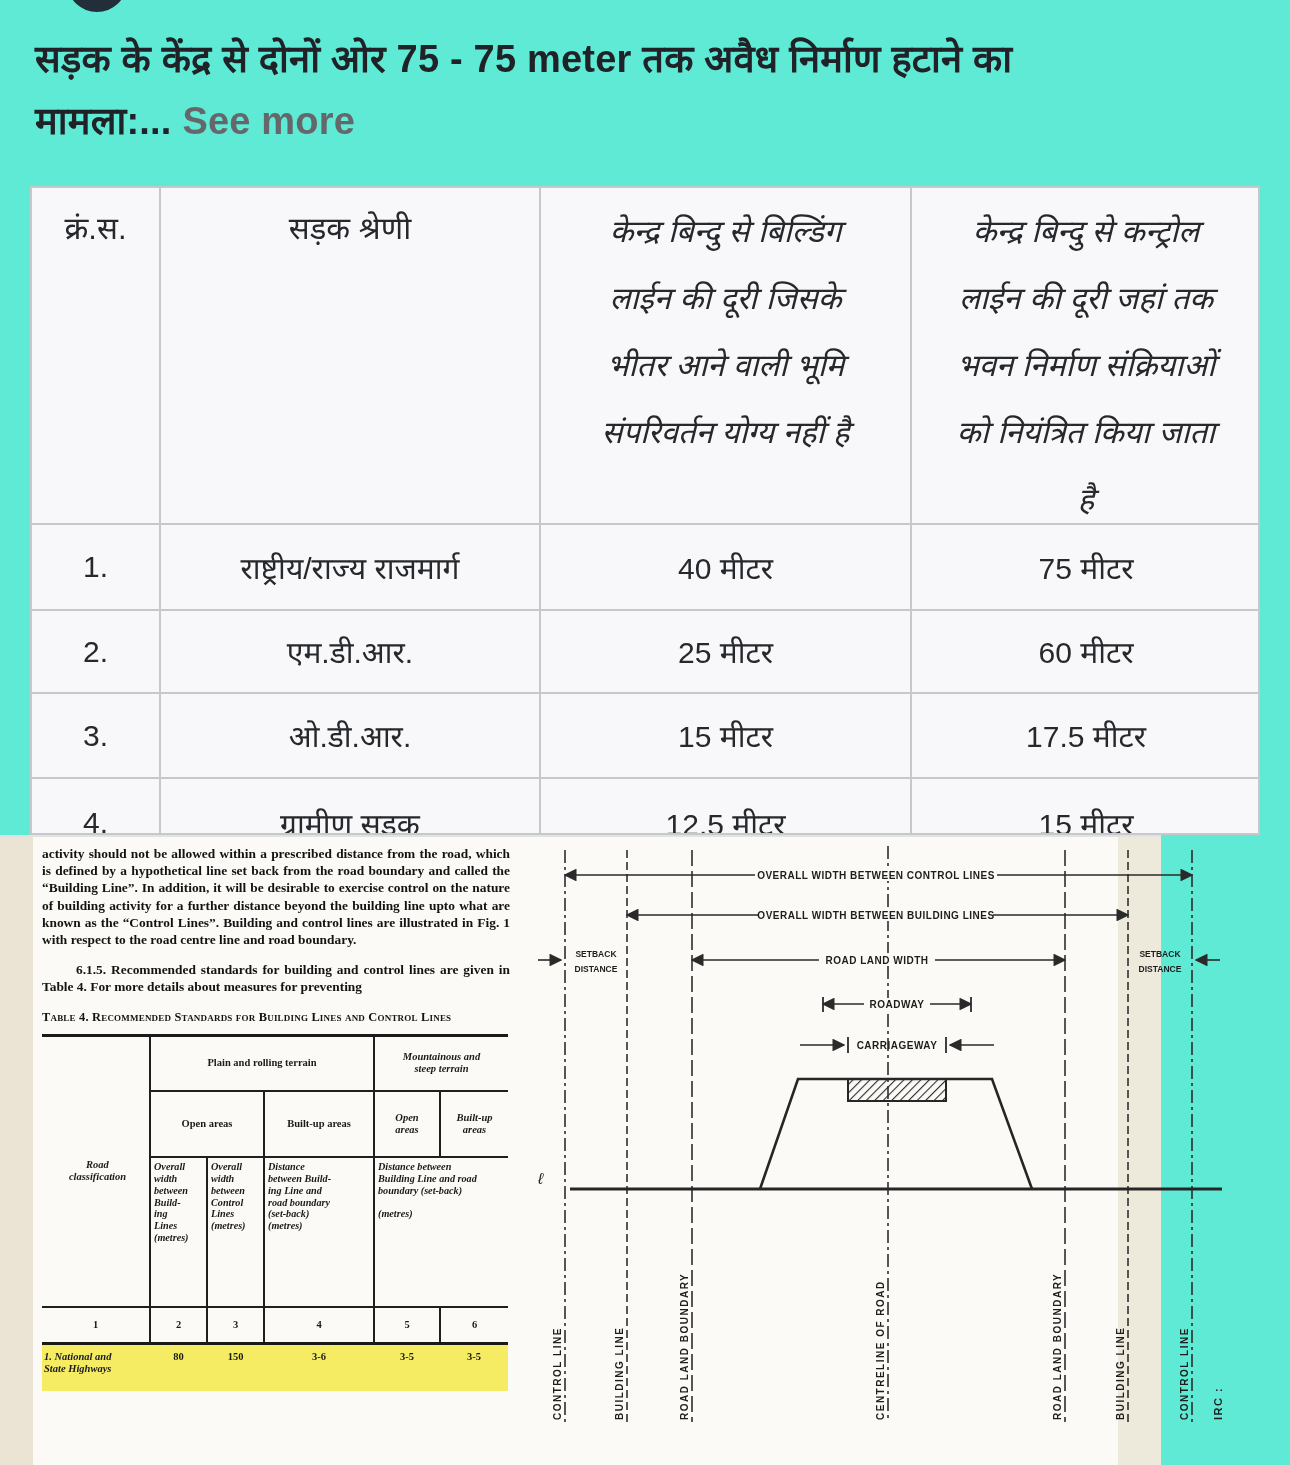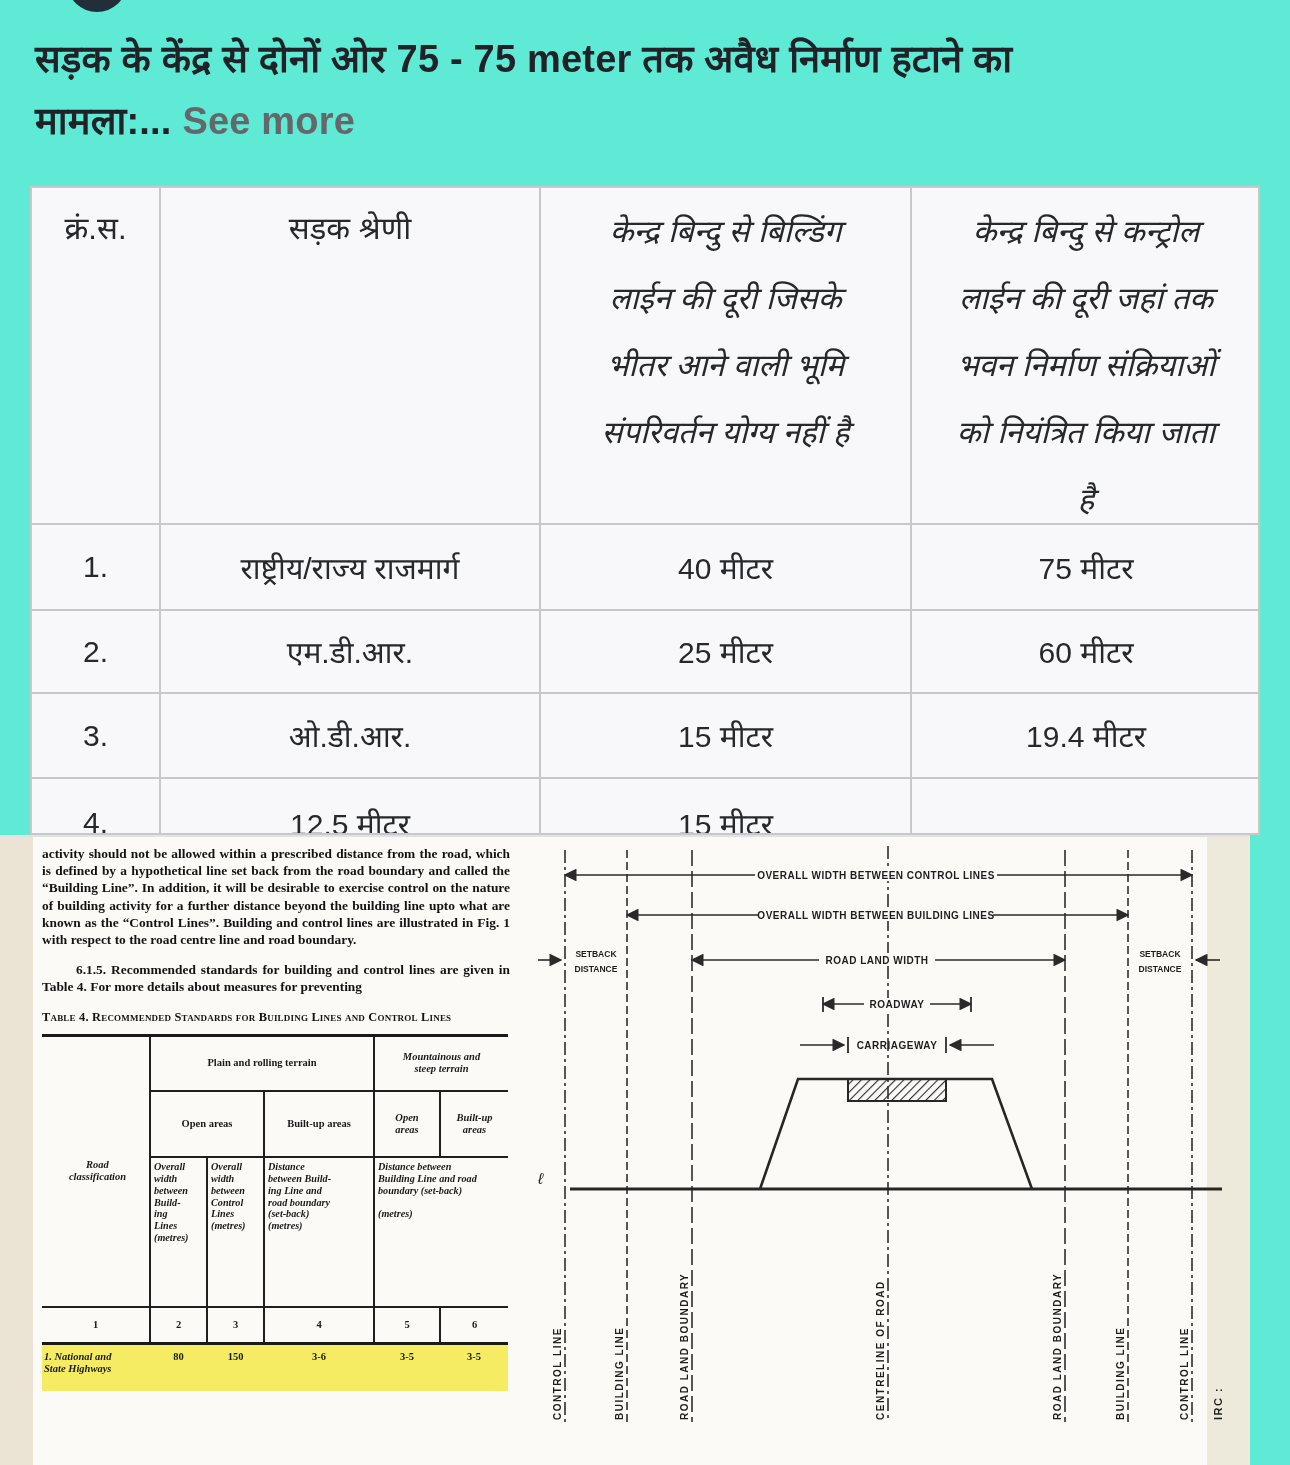--- a/index.html
+++ b/index.html
@@ -22,21 +22,21 @@
             background:#f8f8fa; border:2px solid #c7c8ca; overflow:hidden; }
   .hcell { border-right:2px solid #c7c8ca; border-bottom:2px solid #c7c8ca;
            color:#26282c; font-size:30px; display:flex; justify-content:center; }
   .hcell:nth-child(4n) { border-right:none; }
   .hd { align-items:flex-start; padding-top:18px; font-size:31px; }
   .hd.pre { line-height:67px; padding-top:10px; text-align:center; }
   .dcell { align-items:center; }
   .pre { white-space:pre-line;font-style:italic; }
 
   
-  .scan { position:absolute; left:0; top:835px; width:1250px; height:630px;
+  .scan { position:absolute; left:0; top:835px; width:1161px; height:630px;
           background:#fbfaf7; border-top:2px solid #e2e2e2; }
   .scan .edge-l { position:absolute; left:0; top:0; width:33px; height:630px; background:#ebe3d4; }
   .scan .edge-r { position:absolute; right:0; top:0; width:43px; height:630px; background:#edeadc; }
 
   .doc { position:absolute; left:42px; top:8px; width:468px;
          font-family:"Liberation Serif", serif; color:#131313; }
   .doc p { font-size:13.4px; line-height:17.2px; font-weight:700; text-align:justify; }
   .doc .p2 { margin-top:13px; text-indent:34px; }
   .doc .caption { margin-top:14px; font-size:12.4px; font-weight:700;
                   font-variant:small-caps; letter-spacing:.2px; text-align:left; }
@@ -90,23 +90,24 @@
     <div class="hcell dcell">75 मीटर</div>
 
     <div class="hcell dcell">2.</div>
     <div class="hcell dcell">एम.डी.आर.</div>
     <div class="hcell dcell">25 मीटर</div>
     <div class="hcell dcell">60 मीटर</div>
 
     <div class="hcell dcell">3.</div>
     <div class="hcell dcell">ओ.डी.आर.</div>
     <div class="hcell dcell">15 मीटर</div>
-    <div class="hcell dcell">19.4 मीटर</div>
+    <div class="hcell dcell">17.5 मीटर</div>
 
     <div class="hcell dcell">4.</div>
+    <div class="hcell dcell">ग्रामीण सड़क</div>
     <div class="hcell dcell">12.5 मीटर</div>
     <div class="hcell dcell">15 मीटर</div>
   </div>
 
   <div class="scan">
     <div class="edge-l"></div>
     <div class="edge-r"></div>
 
     <div class="doc">
       <p>activity should not be allowed within a prescribed distance from the road, which is defined by a hypothetical line set back from the road boundary and called the “Building Line”. In addition, it will be desirable to exercise control on the nature of building activity for a further distance beyond the building line upto what are known as the “Control Lines”. Building and control lines are illustrated in Fig. 1 with respect to the road centre line and road boundary.</p>

